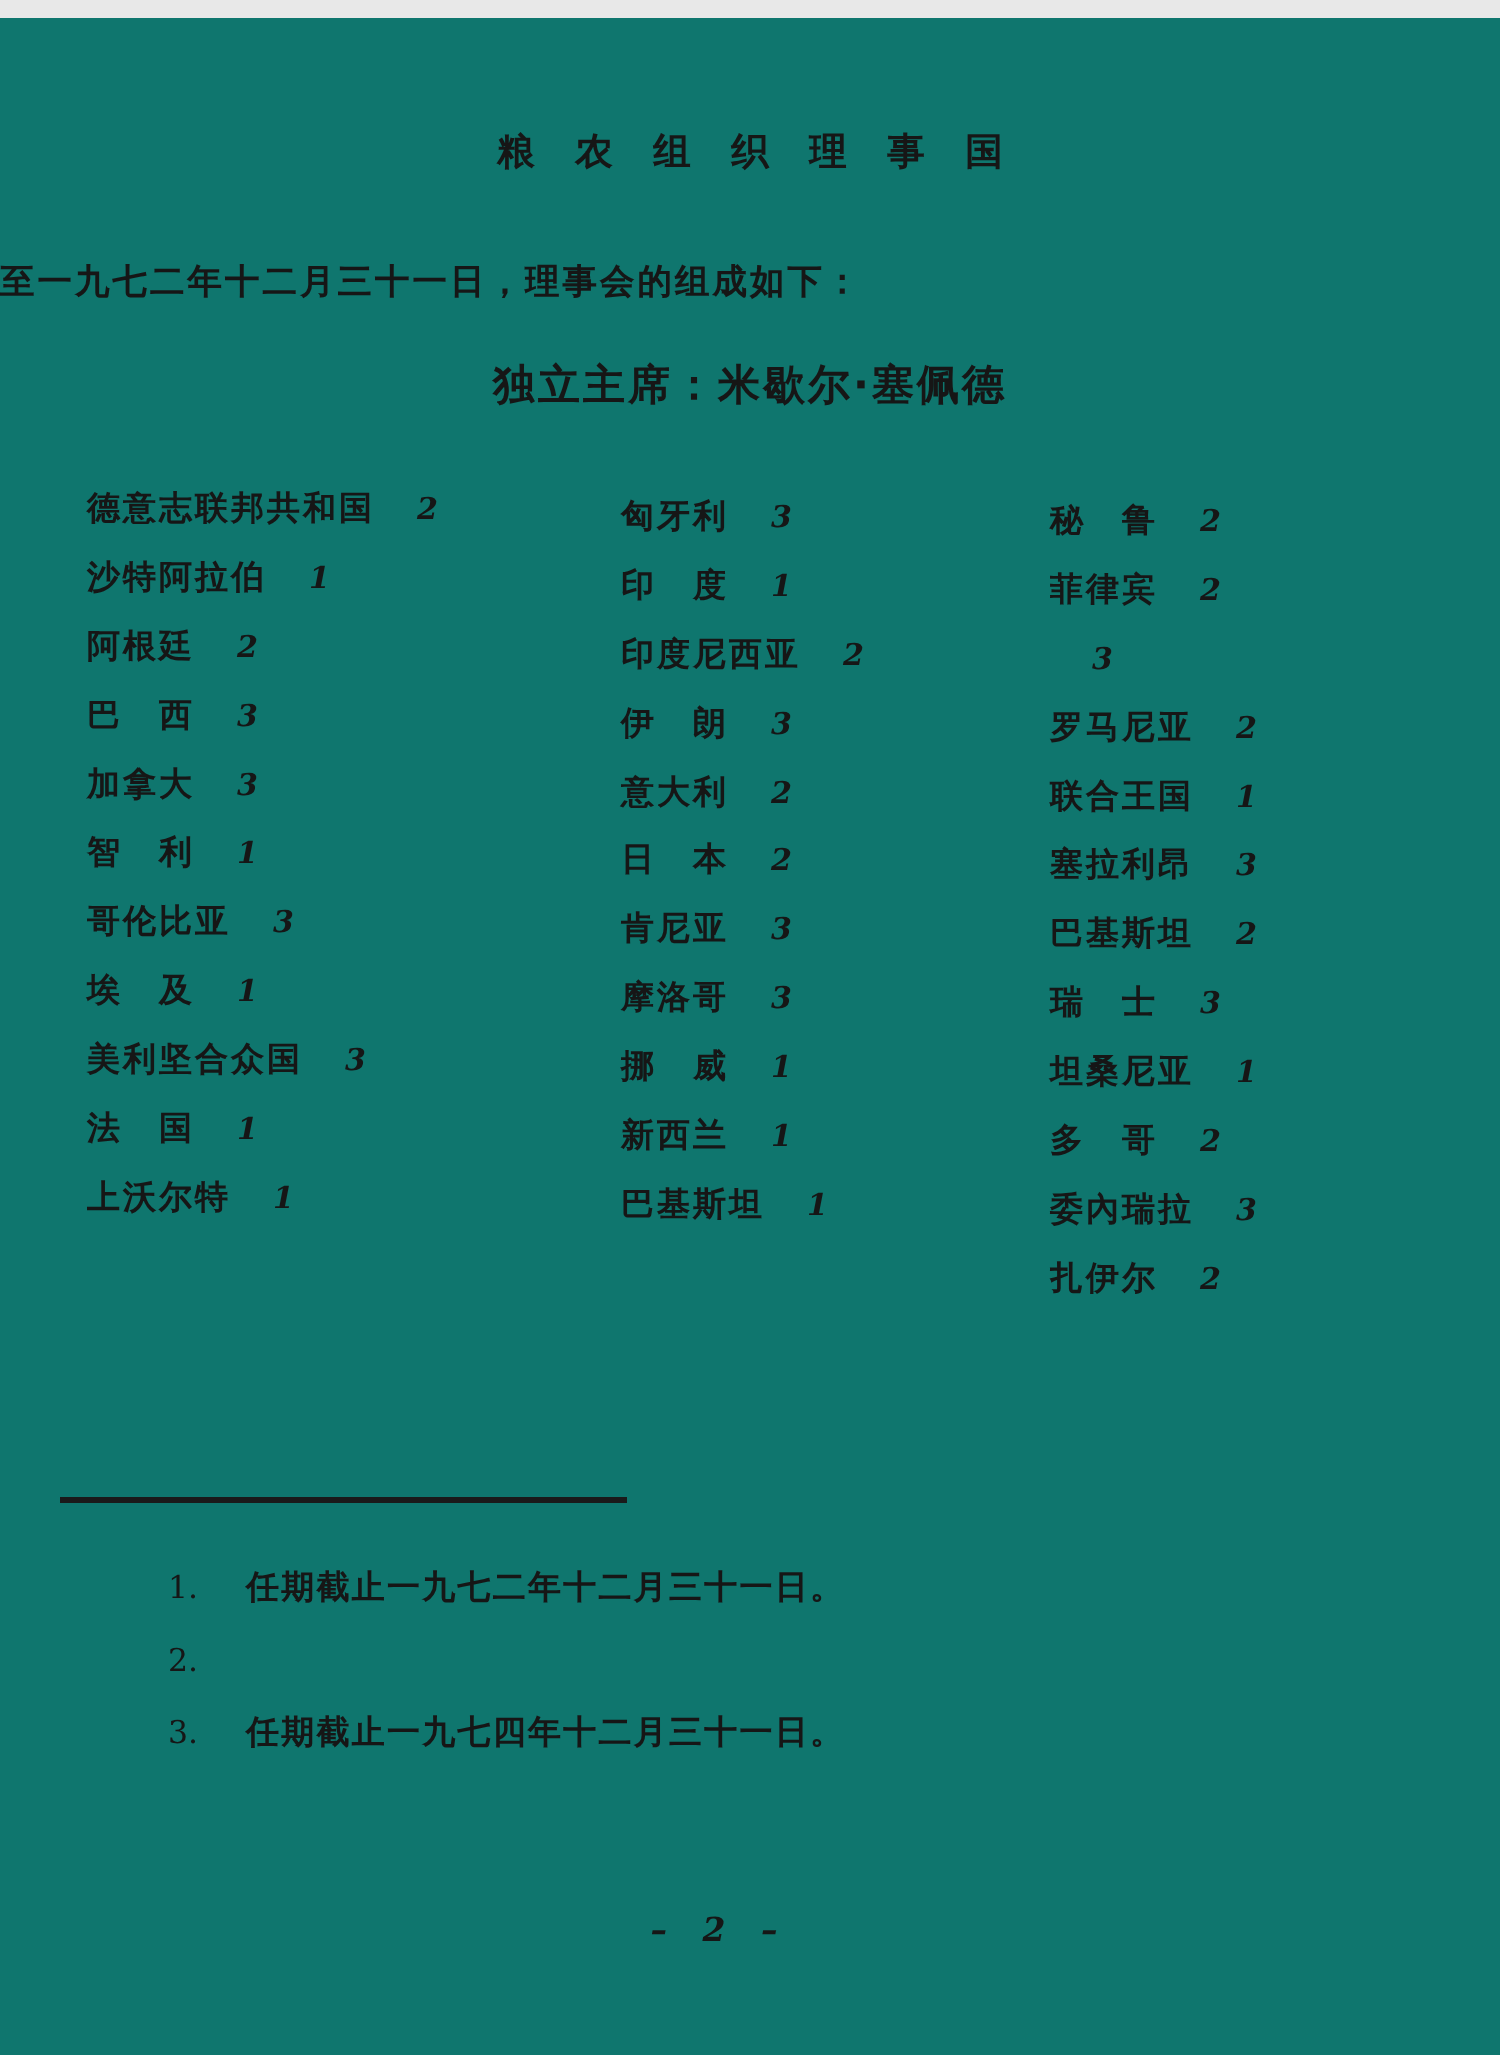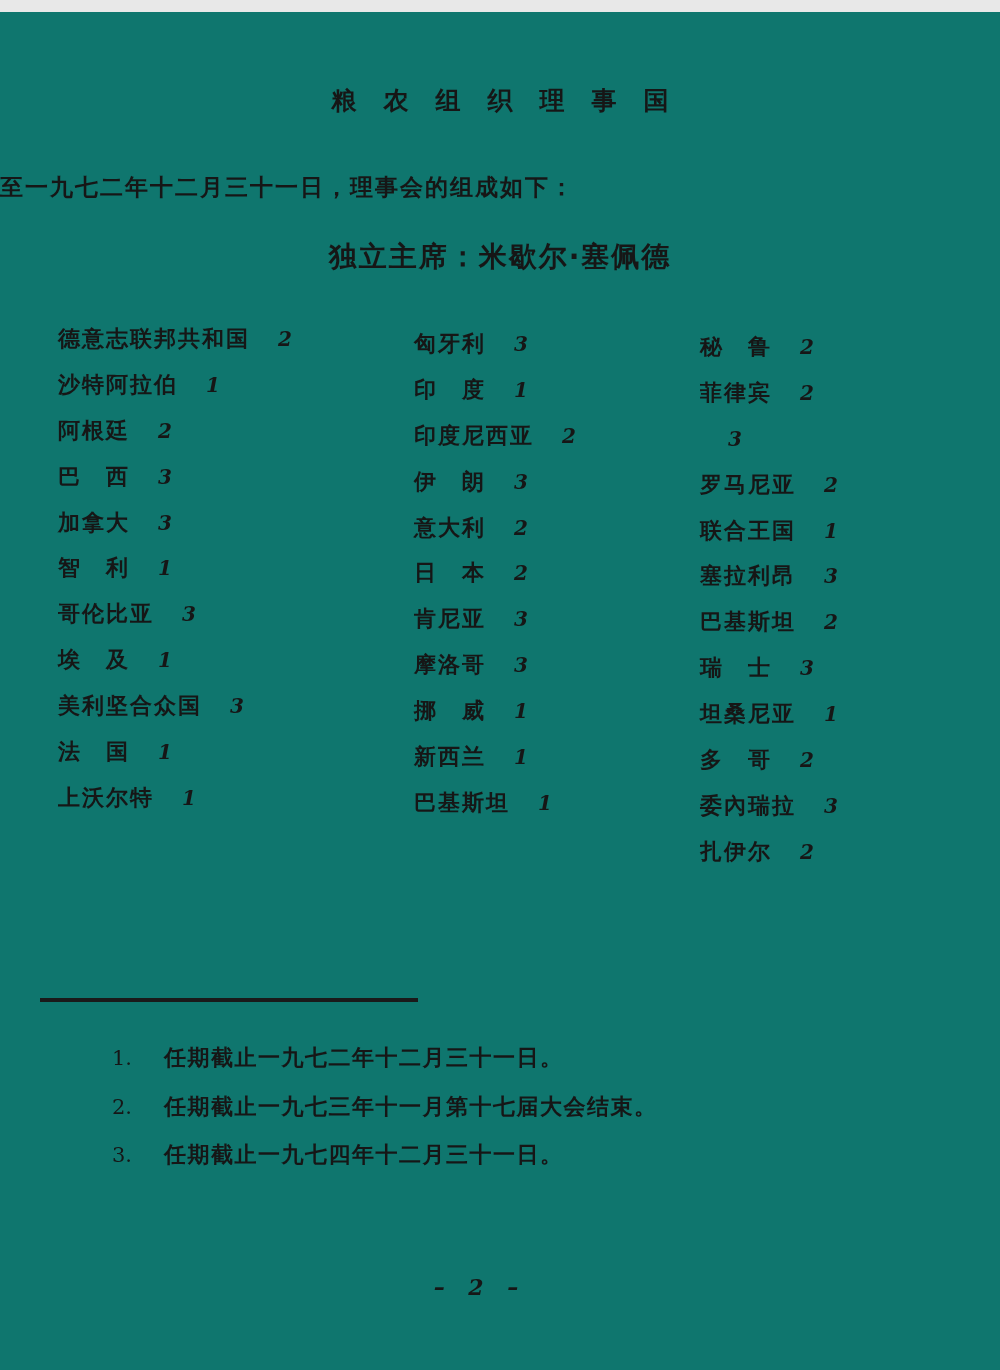--- a/index.html
+++ b/index.html
@@ -273,21 +273,20 @@
 
   <div class="divider"></div>
 
   <div class="footnotes">
     <div class="fn">
         <span class="fn-num">1.</span>
         <span class="fn-text">任期截止一九七二年十二月三十一日。</span>
       </div>
     <div class="fn">
         <span class="fn-num">2.</span>
-        <span class="fn-text">任期截止一九七三年十一月第十七届大会结束。</span>
       </div>
     <div class="fn">
         <span class="fn-num">3.</span>
         <span class="fn-text">任期截止一九七四年十二月三十一日。</span>
       </div>
   </div>
 
   <div class="pageno">– 2 –</div>
 
 </div>

